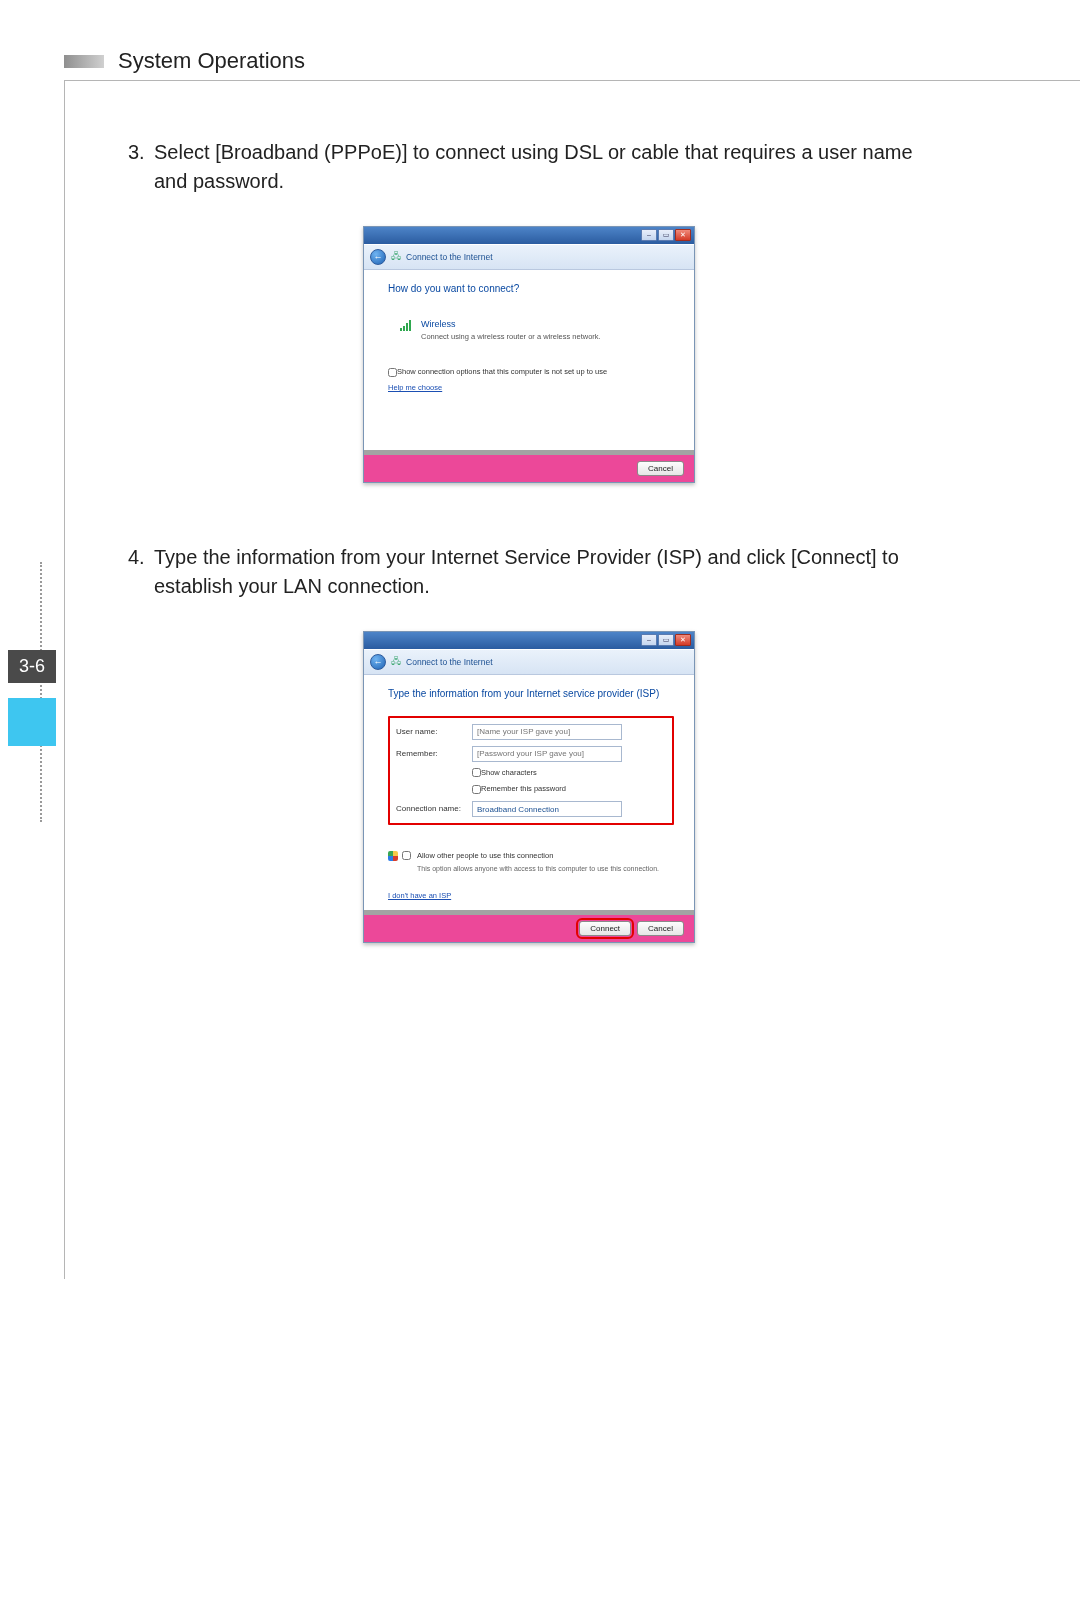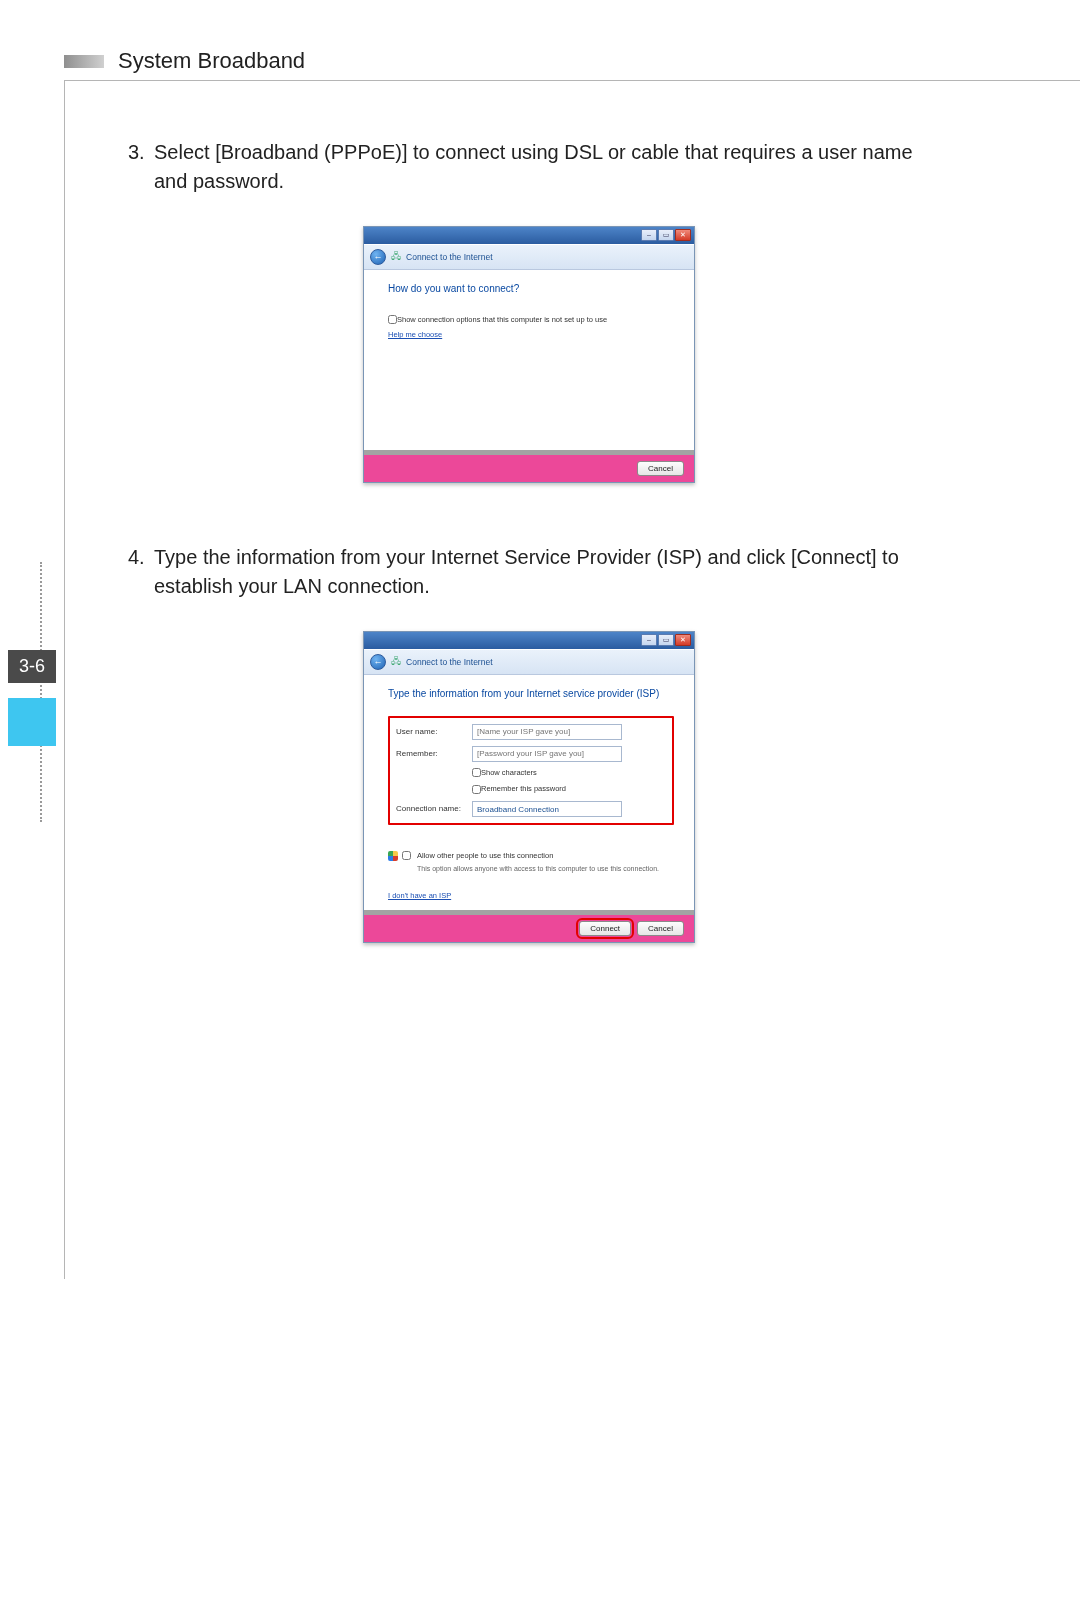--- a/index.html
+++ b/index.html
@@ -201,21 +201,21 @@
   
   .modem { width:16px;height:10px;background:linear-gradient(#e9eef5,#c6d2e2);border:1px solid #8aa0bc;border-radius:2px;transform:skewX(-15deg); }
 </style>
 </head>
 <body>
 
 <div class="page">
 
   <div class="header-tab">
     <div class="swatch"></div>
-    <div class="title">System Broadband</div>
+    <div class="title">System Operations</div>
   </div>
   <div class="page-border"></div>
 
   <div class="rail"></div>
   <div class="pagenum">3-6</div>
   <div class="blue-box"></div>
 
   <div class="body">
 
     <div class="step">
@@ -234,20 +234,34 @@
             </div>
           </div>
           <div class="breadcrumb">
             <div class="back">←</div>
             <span class="crumb-icon">🖧</span>
             <span class="crumb-text">Connect to the Internet</span>
           </div>
           <div class="content">
             <div class="heading">How do you want to connect?</div>
 
+            <div class="option">
+              <div class="oicon">
+                <div class="sigbars">
+                    <span></span>
+                    <span></span>
+                    <span></span>
+                    <span></span>
+                  </div>
+              </div>
+              <div class="olabel">
+                <div class="ot">Wireless</div>
+                <div class="od">Connect using a wireless router or a wireless network.</div>
+              </div>
+            </div>
 
 
             <div class="chkrow">
               <input type="checkbox" style="">
               <span>Show connection options that this computer is not set up to use</span>
             </div>
             <div style="margin-top:4px">
               <span class="link">Help me choose</span>
             </div>
           </div>

